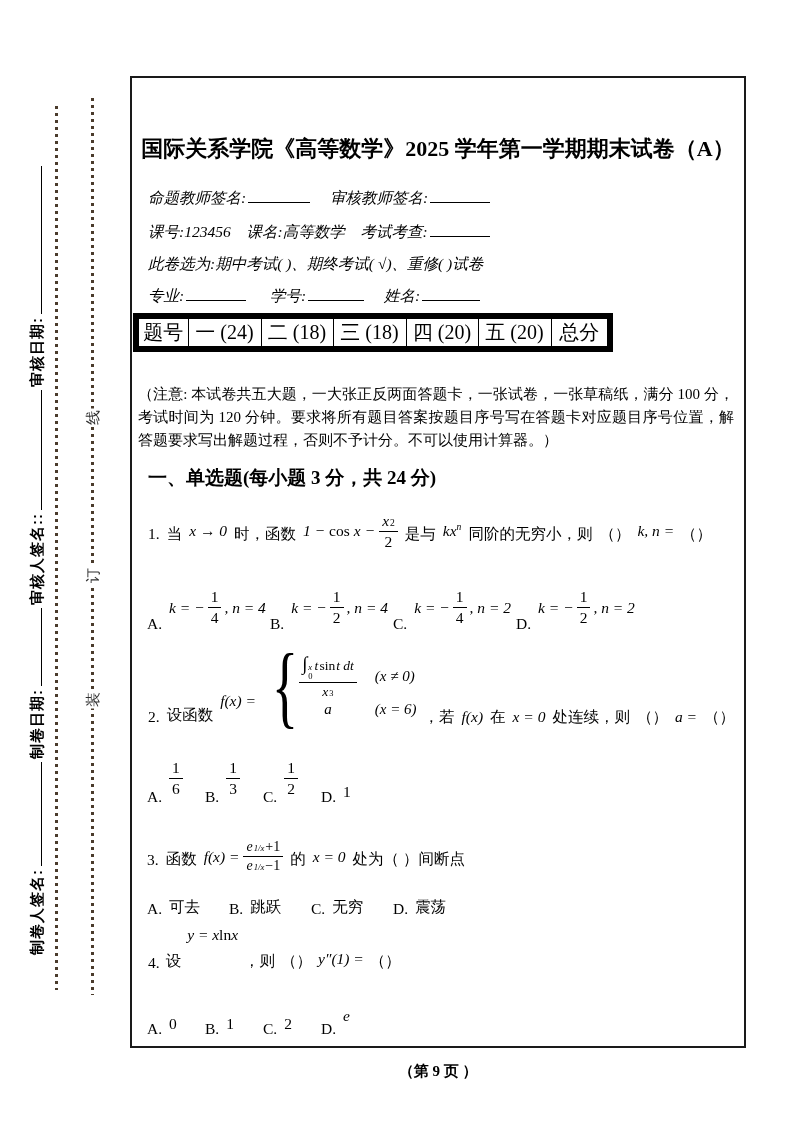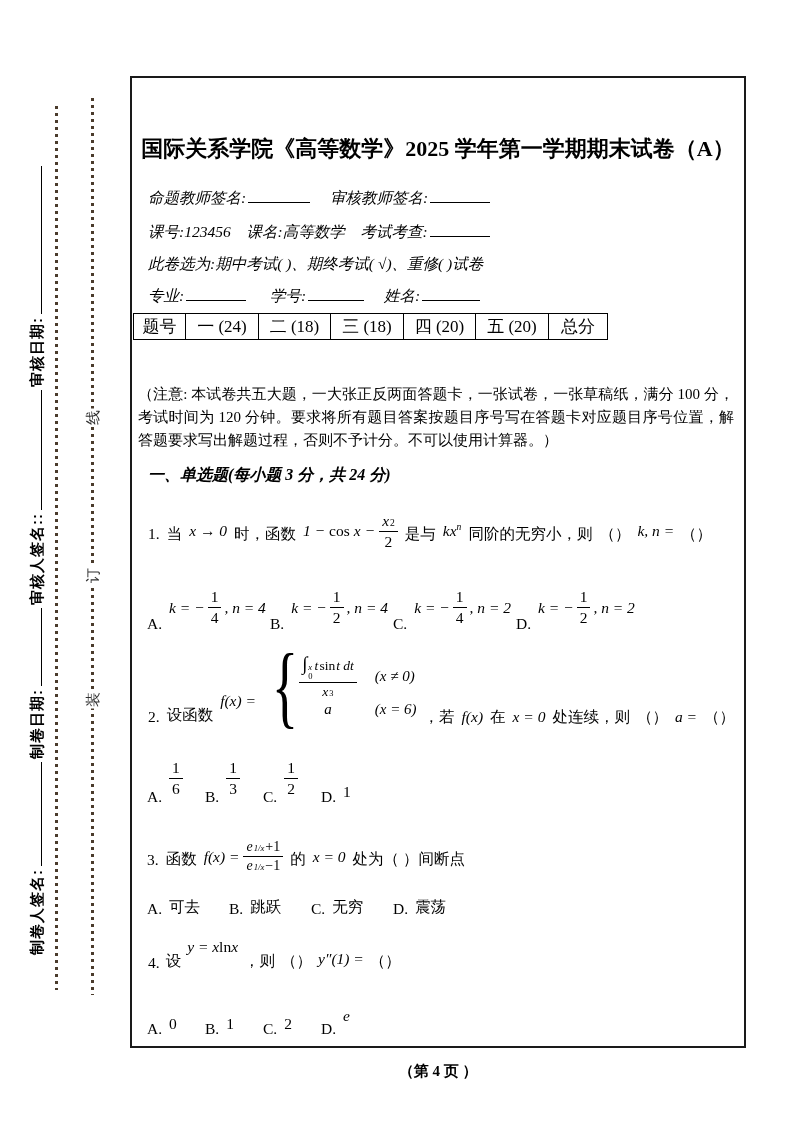--- a/index.html
+++ b/index.html
@@ -27,27 +27,27 @@
   .title{position:absolute;top:56px;left:0;right:0;text-align:center;
          font-size:22px;font-weight:bold;white-space:nowrap;}
   .form-row{position:absolute;left:16px;font-size:15.5px;white-space:nowrap;font-style:italic;}
   #fr1{top:110px}#fr2{top:144px}#fr3{top:176px}#fr4{top:208px}
   .blank{display:inline-block;border-bottom:1.2px solid #000;height:14px;margin-left:2px;}
   .bw62{width:62px}.bw60{width:60px}.bw56{width:56px}.bw58{width:58px}
   .gap12{display:inline-block;width:12px}.gap16{display:inline-block;width:16px}
   .gap20{display:inline-block;width:20px}
 
   table.score{position:absolute;left:1px;top:235px;border-collapse:collapse;
-              border:1px solid #000000;font-size:17px;}
+              border:6px solid #000000;font-size:20px;}
   table.score td{border:1px solid #000;text-align:center;padding:0;}
   tr.hrow td{height:25px}  tr.srow td{height:27px}
 
   .notice{position:absolute;left:6px;top:305px;width:596px;font-size:15px;
           line-height:23px;text-align:justify;}
-  .sec-head{position:absolute;left:16px;top:387px;font-size:16px;font-weight:bold;font-style:italic;}
+  .sec-head{position:absolute;left:16px;top:387px;font-size:19px;font-weight:bold;}
 
   
   .q-line{position:absolute;display:flex;font-size:15.5px;white-space:nowrap;}
   #q1-line{left:16px;top:432px;height:48px;align-items:center;gap:7px;}
   #q2-line{left:16px;top:577px;height:77px;align-items:flex-end;gap:7px;}
   #q3-line{left:15px;top:758px;height:47px;align-items:center;gap:7px;}
   #q4-line{left:16px;top:851px;height:43px;align-items:flex-end;gap:6px;}
 
   .opts{position:absolute;display:flex;align-items:flex-end;font-size:15.5px;white-space:nowrap;}
   #q1-opts{left:15px;top:515px;height:40px;}
@@ -57,21 +57,21 @@
 
   .math{font-style:italic;}
   .rm{font-style:normal;}
   sup{font-size:0.62em}
   .frac{display:inline-flex;flex-direction:column;align-items:center;line-height:1.15;}
   .fr-n{display:flex;align-items:baseline;gap:1px;border-bottom:1px solid #000;padding:0 3px 1px;}
   .fr-d{display:flex;align-items:baseline;gap:1px;padding-top:1px;}
   .mexpr{display:inline-flex;align-items:center;gap:4px;}
   .up2{transform:translateY(-3px)}
   .mb4{margin-bottom:4px}.mb6{margin-bottom:6px}
-  .mb16{margin-bottom:16px}.mb22{margin-bottom:22px}
+  .mb16{margin-bottom:28px}.mb22{margin-bottom:22px}
 
   .cases{display:inline-flex;align-items:center;}
   .brace{font-size:92px;line-height:1;font-weight:400;transform:scaleX(0.6);
          margin-right:-8px;font-style:normal;}
   .case-rows{display:grid;grid-template-columns:auto auto;column-gap:18px;row-gap:2px;
              align-items:center;justify-items:center;font-size:15px;}
   .case-cond{justify-self:start;}
   .cases .frac{font-size:13.5px;}
   .ilims{display:inline-flex;flex-direction:column;font-size:8.5px;line-height:1.05;
          vertical-align:-3px;margin:0 1px 0 0;}
@@ -366,13 +366,13 @@
         <span class="oval">2</span>
       </span>
     <span class="opt">
         <span>D.</span>
         <span class="oval-e">e</span>
       </span>
   </div>
 
 </div>
 
-<div class="footer">（第 4 页 ）</div>
+<div class="footer">（第 9 页 ）</div>
 
 </body></html>

